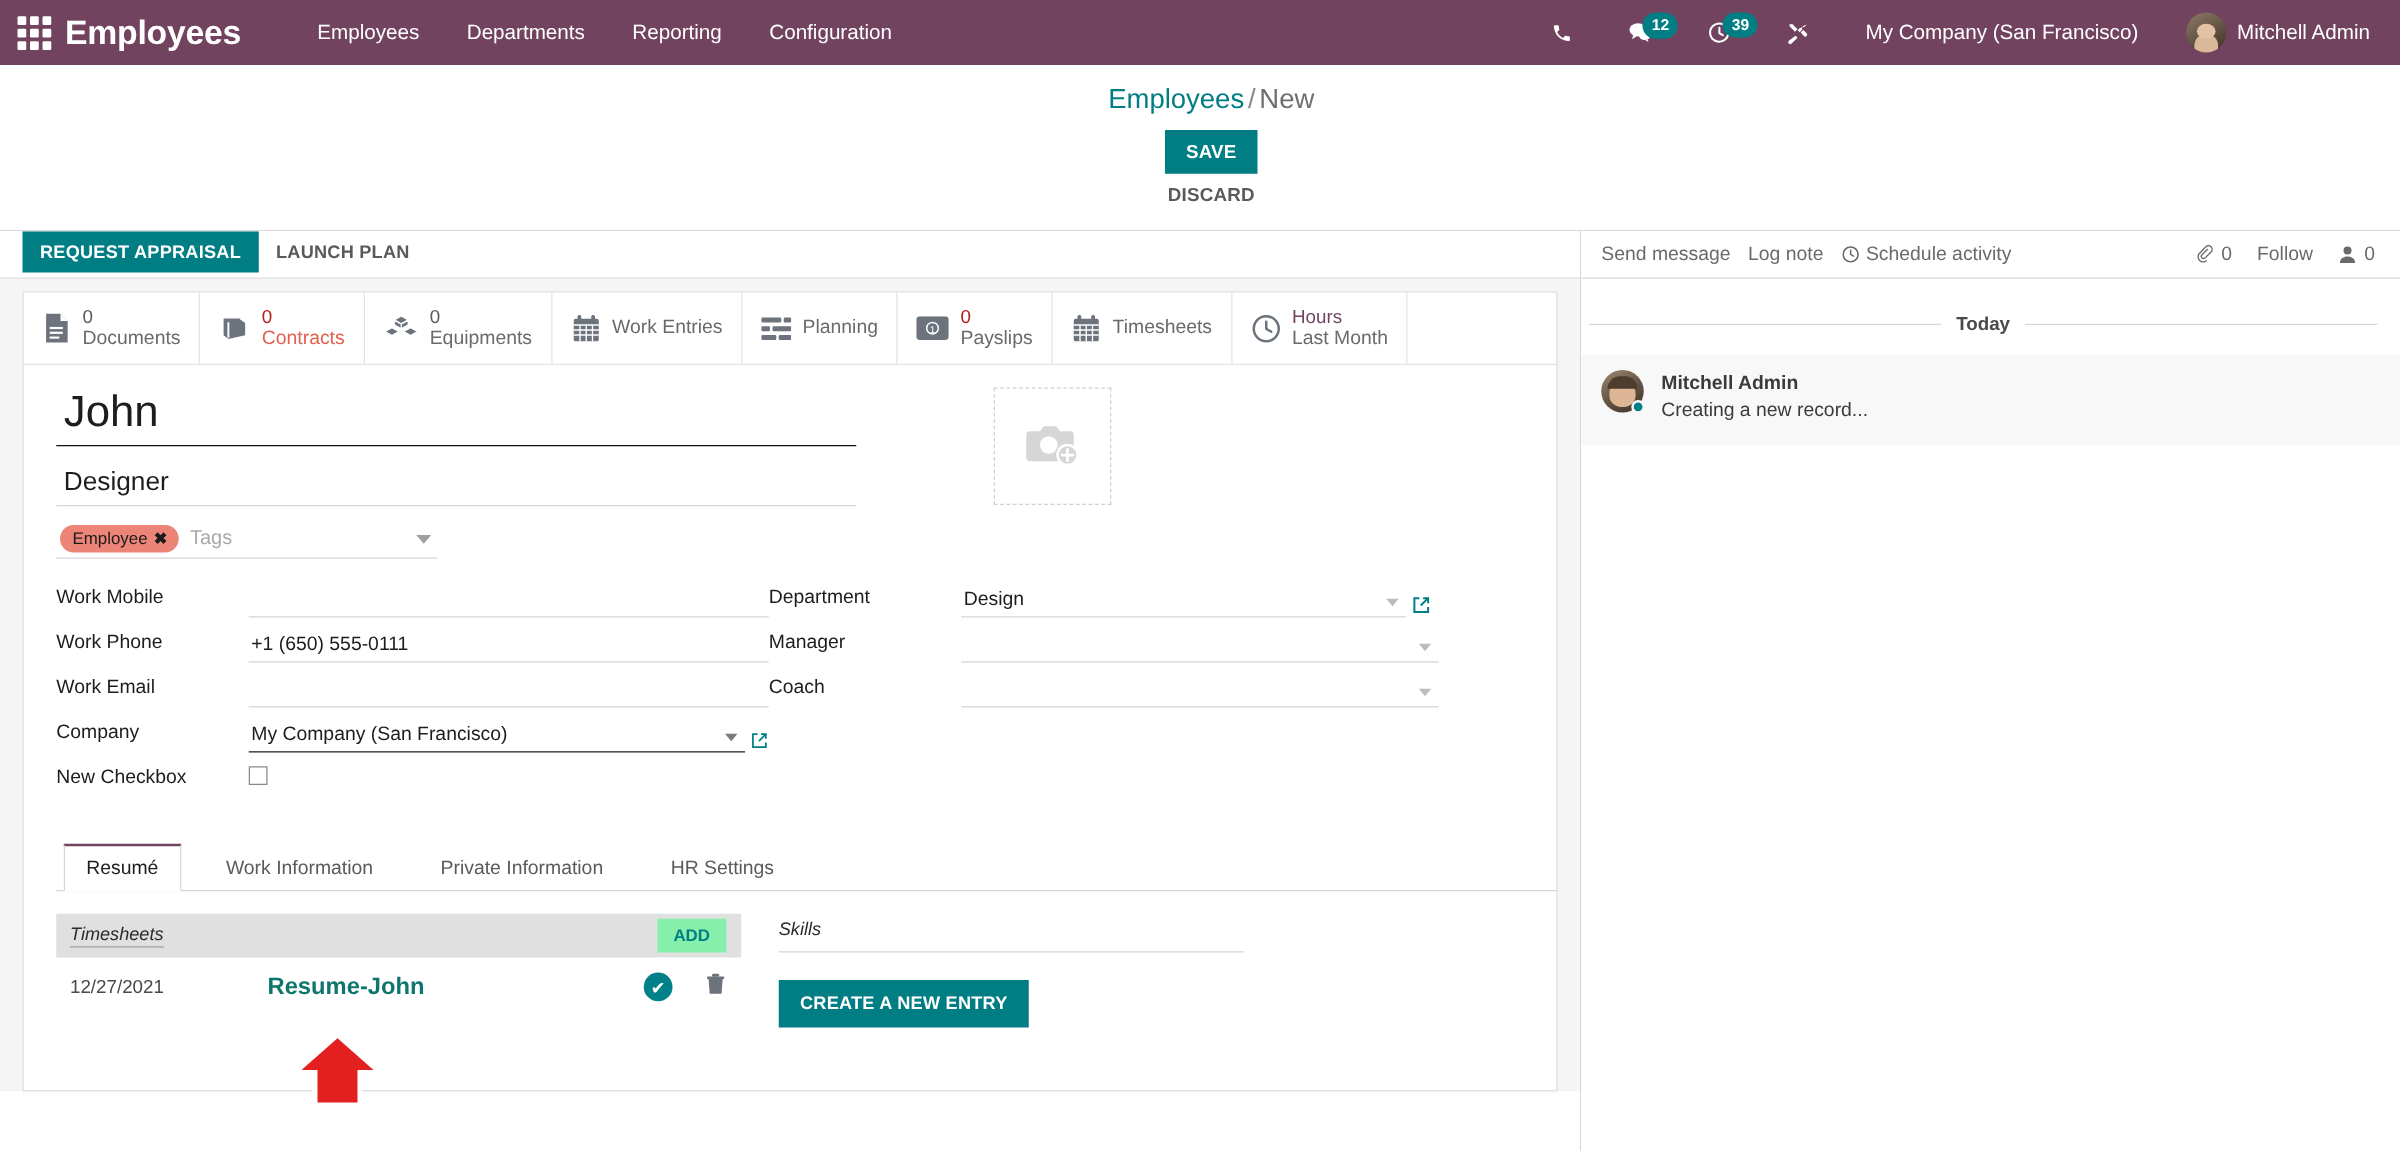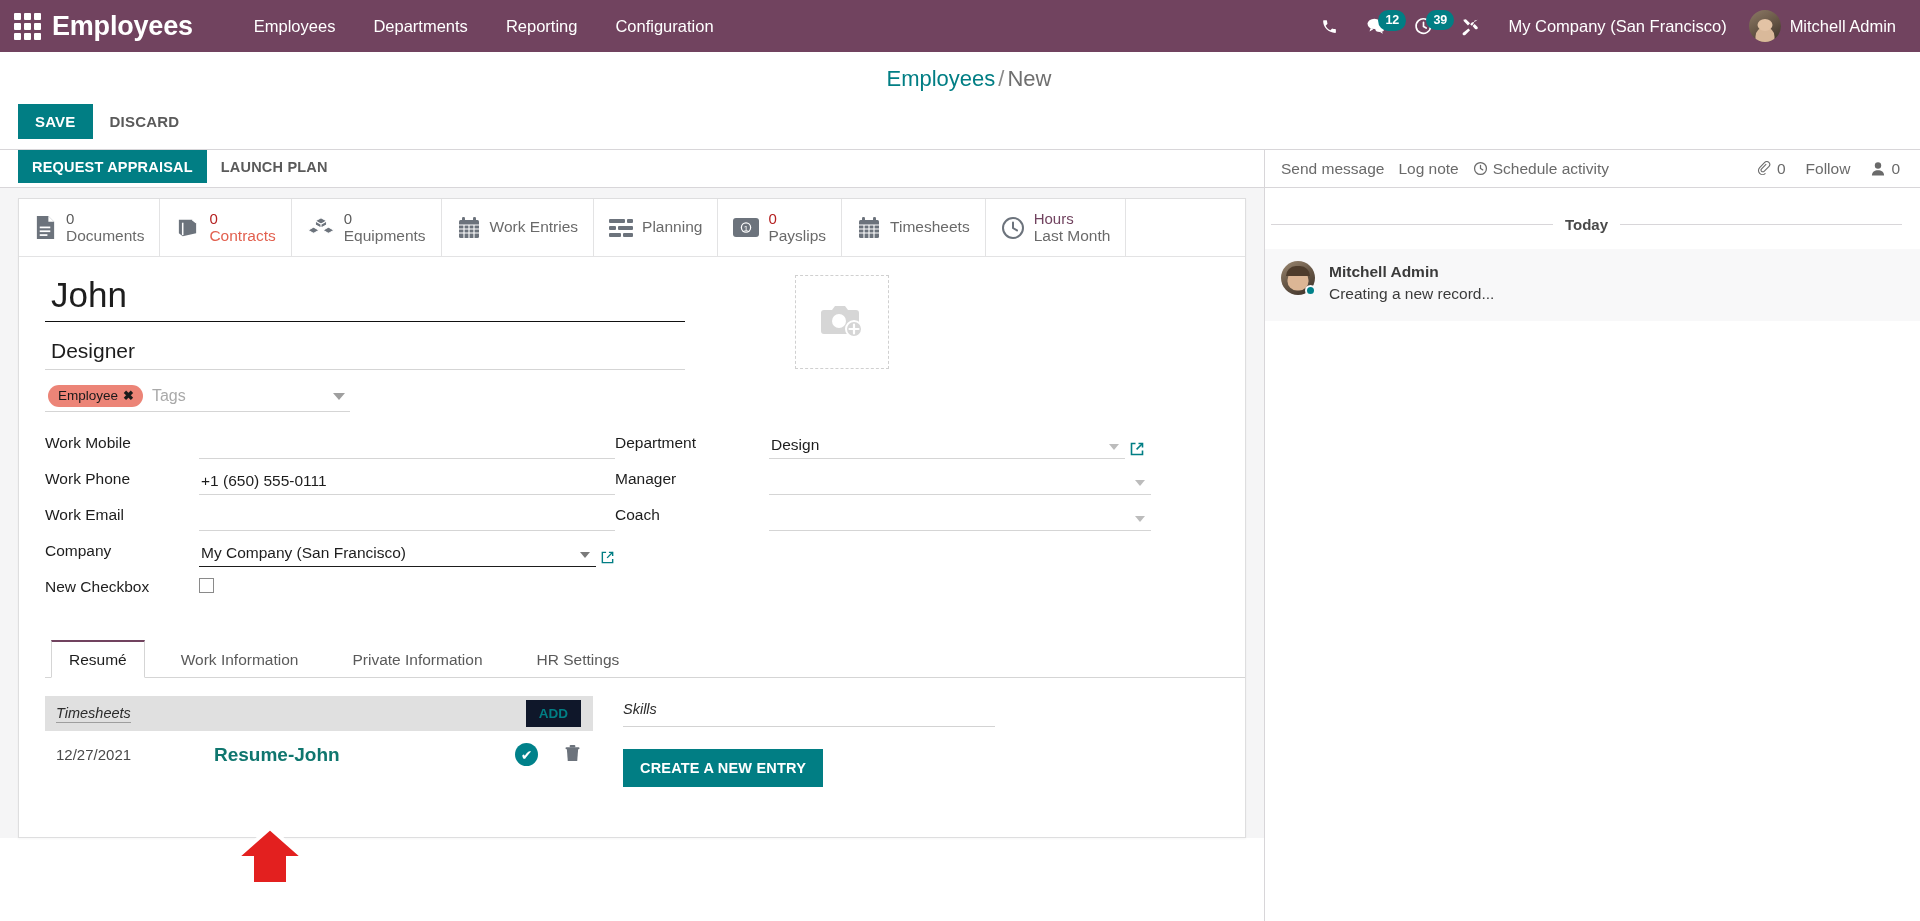--- a/index.html
+++ b/index.html
@@ -49,21 +49,21 @@
     text-decoration: none;
     font-size: 16.5px;
     padding: 8px 19px;
     white-space: nowrap;
     cursor: pointer;
   }
   .nav-right {
     margin-left: auto;
     display: flex;
     align-items: center;
-    gap: 0;
+    gap: 16px;
     padding-right: 14px;
   }
   .nav-icon {
     position: relative;
     padding: 6px 14px;
     cursor: pointer;
     display: flex;
     align-items: center;
     color: #ffffff;
   }
@@ -134,21 +134,21 @@
   .breadcrumb {
     font-size: 22px;
     color: #5c5c5c;
     margin-bottom: 13px;
     line-height: 1.15;
     text-align: center;
   }
   .breadcrumb .crumb-link { color: #017e84; cursor: pointer; }
   .breadcrumb .crumb-sep { color: #8a8a8a; margin: 0 3px; }
   .breadcrumb .crumb-active { color: #6f6f6f; }
-  .cp-buttons { display: flex; align-items: center; gap: 0; }
+  .cp-buttons { display: flex; align-items: center; gap: 0; flex-direction: column; }
   .btn-save {
     background: #017e84;
     color: #ffffff;
     border: none;
     font-weight: bold;
     font-size: 15px;
     letter-spacing: .2px;
     padding: 9px 17px;
     cursor: pointer;
     font-family: inherit;
@@ -426,21 +426,21 @@
   .resume-header-title {
     font-size: 14.5px;
     font-style: italic;
     color: #2b2b2b;
     border-bottom: 1px solid #9e9e9e;
     padding-bottom: 1px;
   }
   .btn-add {
     margin-left: auto;
     margin-right: 12px;
-    background: #0f172a;
+    background: #86efac;
     border: none;
     color: #017e84;
     font-size: 13.5px;
     font-weight: bold;
     padding: 6px 13px;
     cursor: pointer;
     font-family: inherit;
   }
   .resume-line {
     display: flex;

